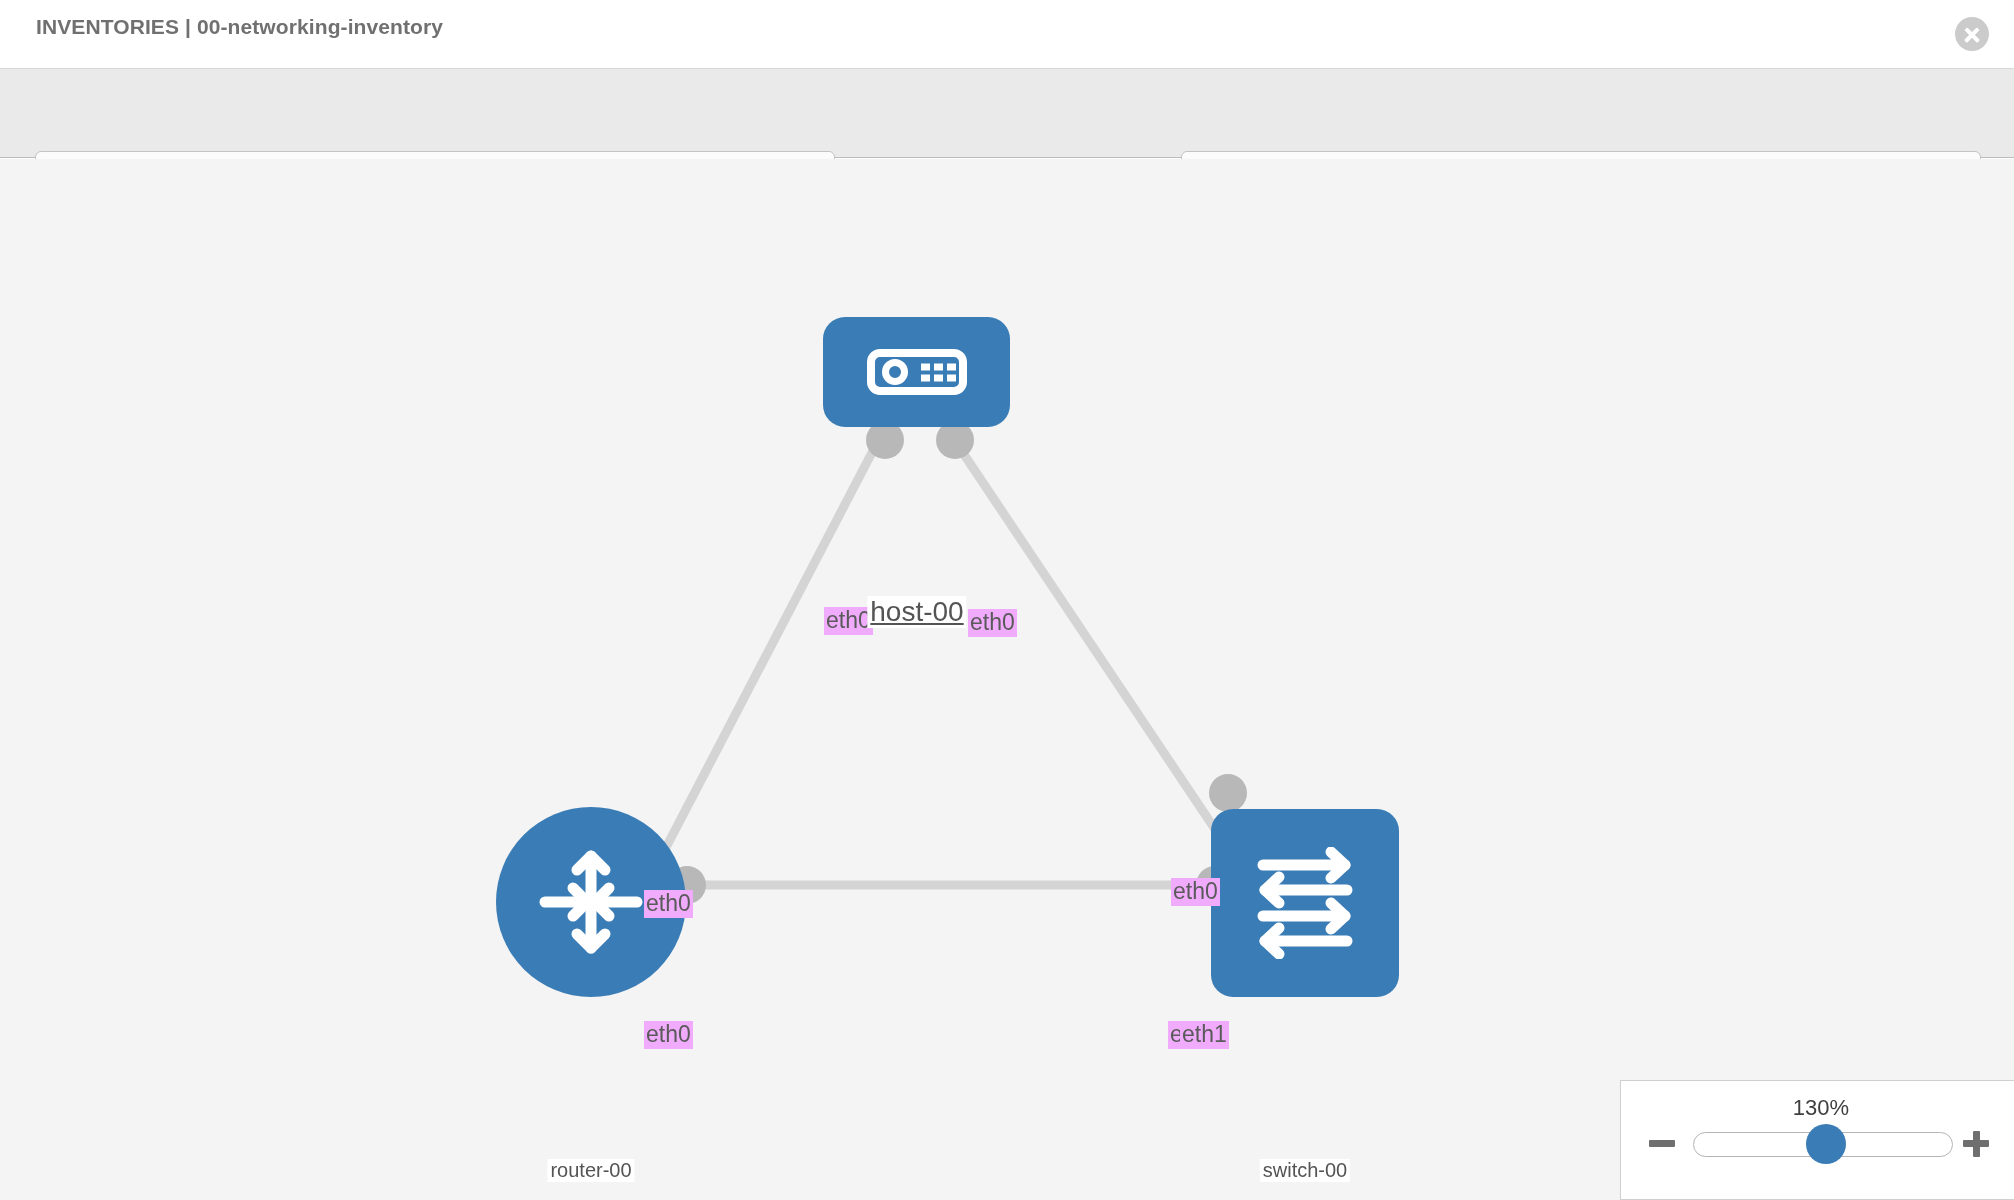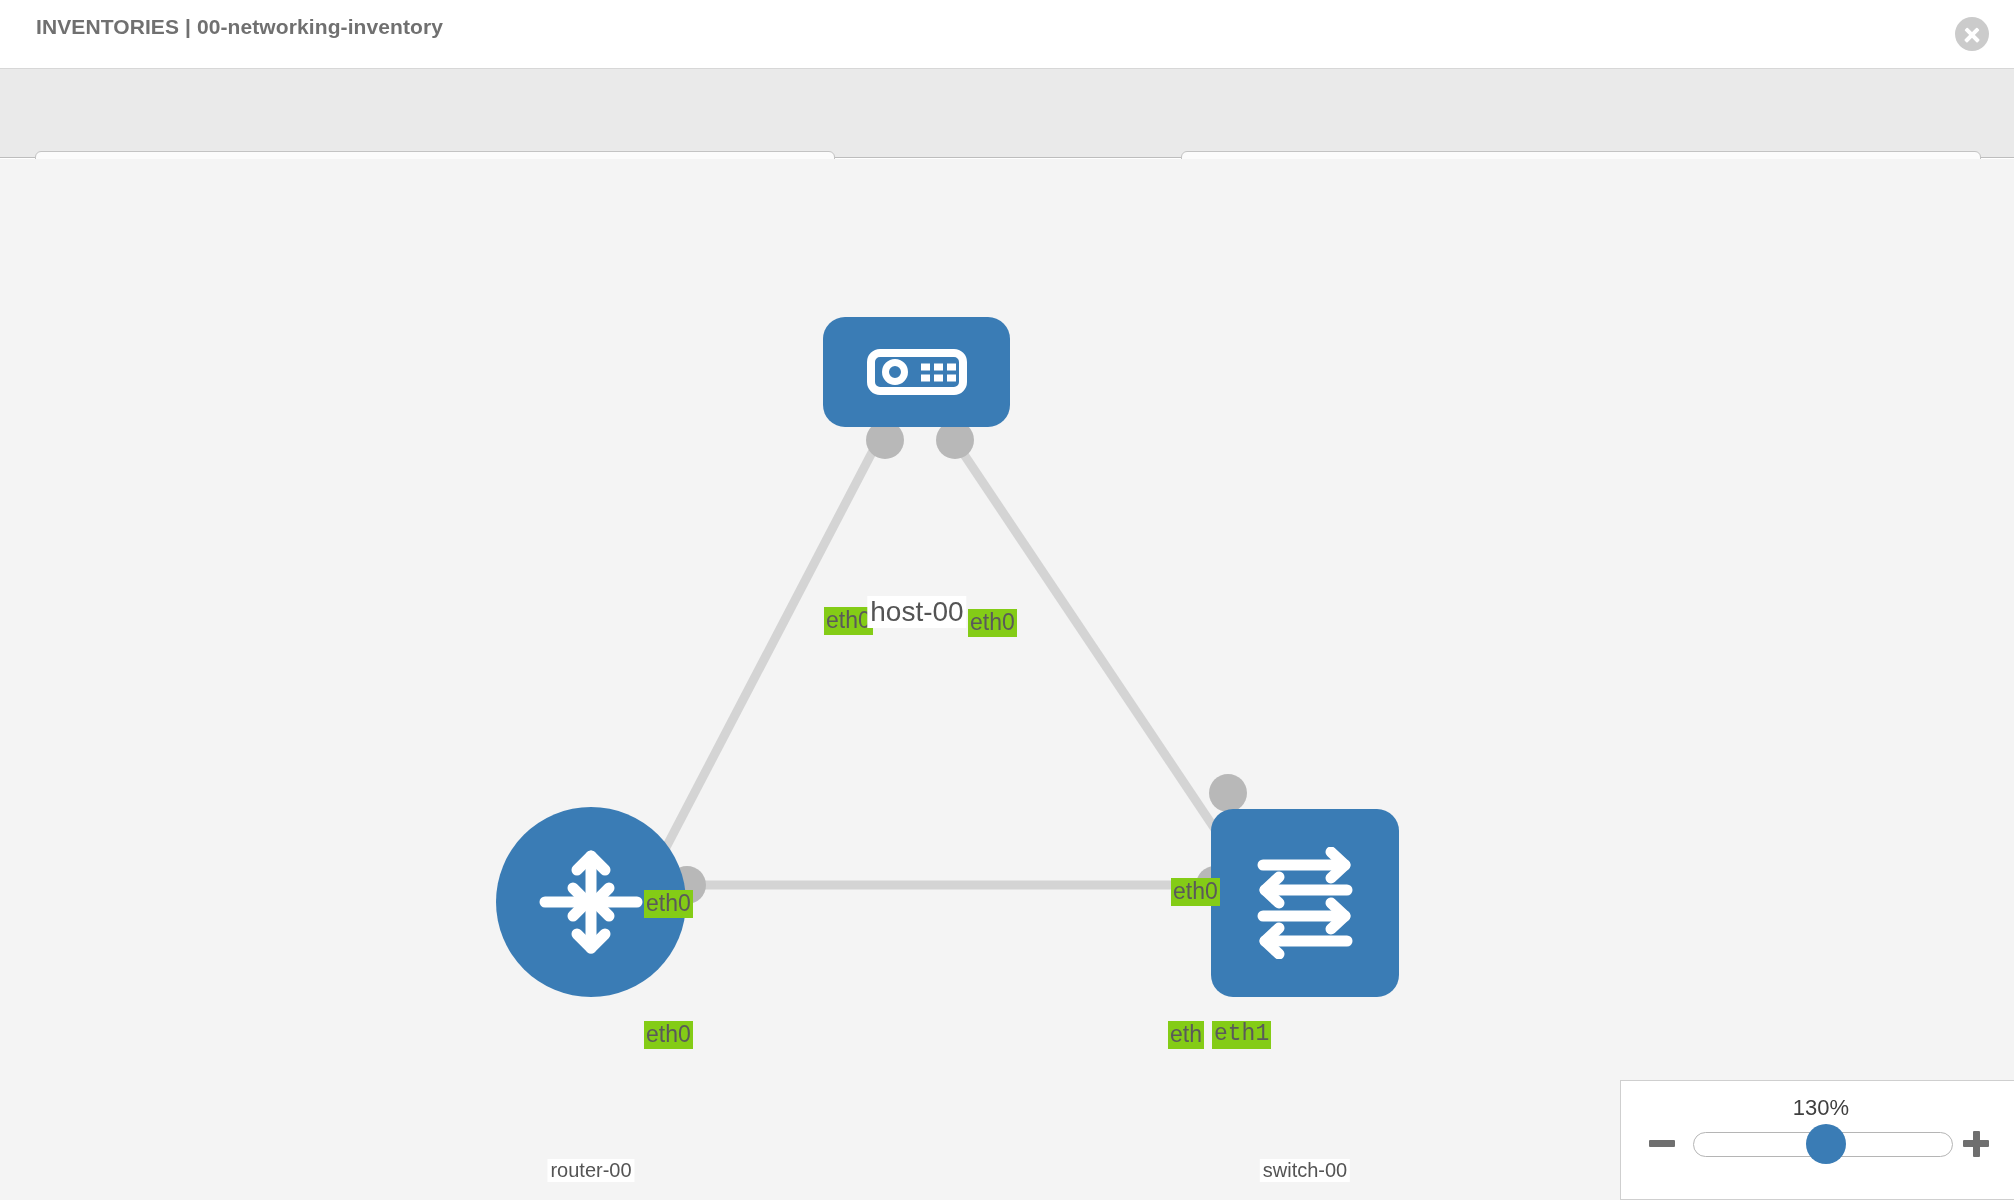--- a/index.html
+++ b/index.html
@@ -148,21 +148,21 @@
     width: 38px; height: 38px;
     border-radius: 50%;
     background: #b8b8b8;
   }
 
   
   .iface-label {
     position: absolute;
     font-size: 23px;
     color: #5a5a5a;
-    background: #84cc16;
+    background: #f0abfc;
     padding: 0 2px;
     white-space: nowrap;
     line-height: 1.2;
     text-align: center;
   }
 
   
   .zoom-panel {
     position: absolute;
     left: 1620px; top: 1080px;
@@ -283,21 +283,21 @@
           <rect x="54" y="18.5" width="9" height="7" fill="#ffffff"></rect>
           <rect x="67" y="18.5" width="9" height="7" fill="#ffffff"></rect>
           <rect x="80" y="18.5" width="9" height="7" fill="#ffffff"></rect>
           <rect x="54" y="29.5" width="9" height="7" fill="#ffffff"></rect>
           <rect x="67" y="29.5" width="9" height="7" fill="#ffffff"></rect>
           <rect x="80" y="29.5" width="9" height="7" fill="#ffffff"></rect>
         </svg>
       </div>
     </div>
     <div class="iface-label" style="left:824px; top:448px;">eth0</div>
-    <div class="node-label" style="left:917px; top:437px; font-size:28px; transform:translateX(-50%);">host-00</div>
+    <div class="node-label" style="left:917px; top:437px; font-size:28px; transform:translateX(-50%);text-decoration:underline;">host-00</div>
     <div class="iface-label" style="left:968px; top:450px;">eth0</div>
 
     <div class="node" id="node-router">
       <div class="node-shape circle">
         <svg width="118" height="118" viewBox="0 0 118 118">
           <g fill="none" stroke="#ffffff" stroke-width="11" stroke-linecap="round" stroke-linejoin="round">
 
             <line x1="59" y1="55" x2="59" y2="13"></line>
             <polyline points="45,27 59,13 73,27"></polyline>
 
@@ -327,21 +327,21 @@
             <polyline points="34,30 20,43 34,56"></polyline>
             <line x1="18" y1="69" x2="100" y2="69"></line>
             <polyline points="86,56 100,69 86,82"></polyline>
             <line x1="102" y1="94" x2="20" y2="94"></line>
             <polyline points="34,81 20,94 34,107"></polyline>
           </g>
         </svg>
       </div>
     </div>
     <div class="iface-label" style="left:1168px; top:862px;">eth</div>
-    <div class="iface-label" style="left:1212px; top:862px;font-family:Liberation Mono, monospace;">eth1</div>
+    <div class="iface-label" style="left:1180px; top:862px;">eth1</div>
     <div class="iface-label" style="left:1171px; top:719px;">eth0</div>
     <div class="node-label" style="left:1305px; top:1000px;">switch-00</div>
 
   </div>
 
   <div class="zoom-panel">
     <div class="zoom-value">130%</div>
     <div class="zoom-minus"></div>
     <div class="zoom-track"></div>
     <div class="zoom-thumb"></div>

